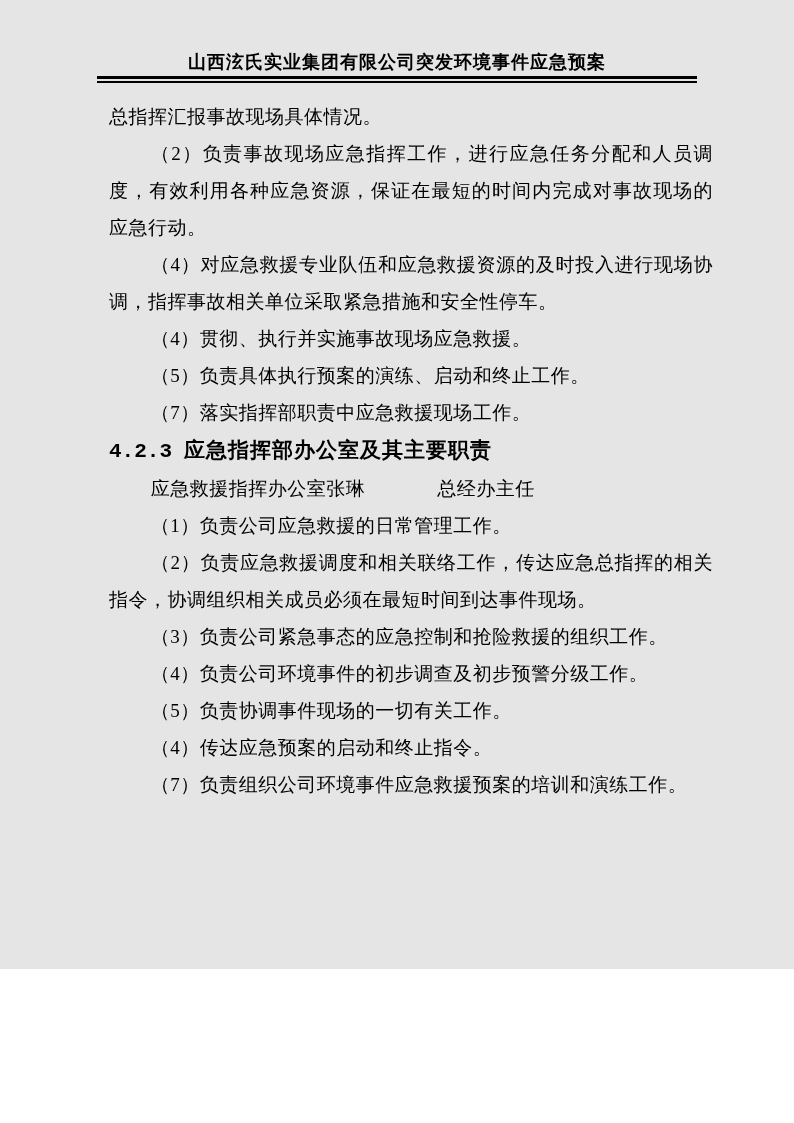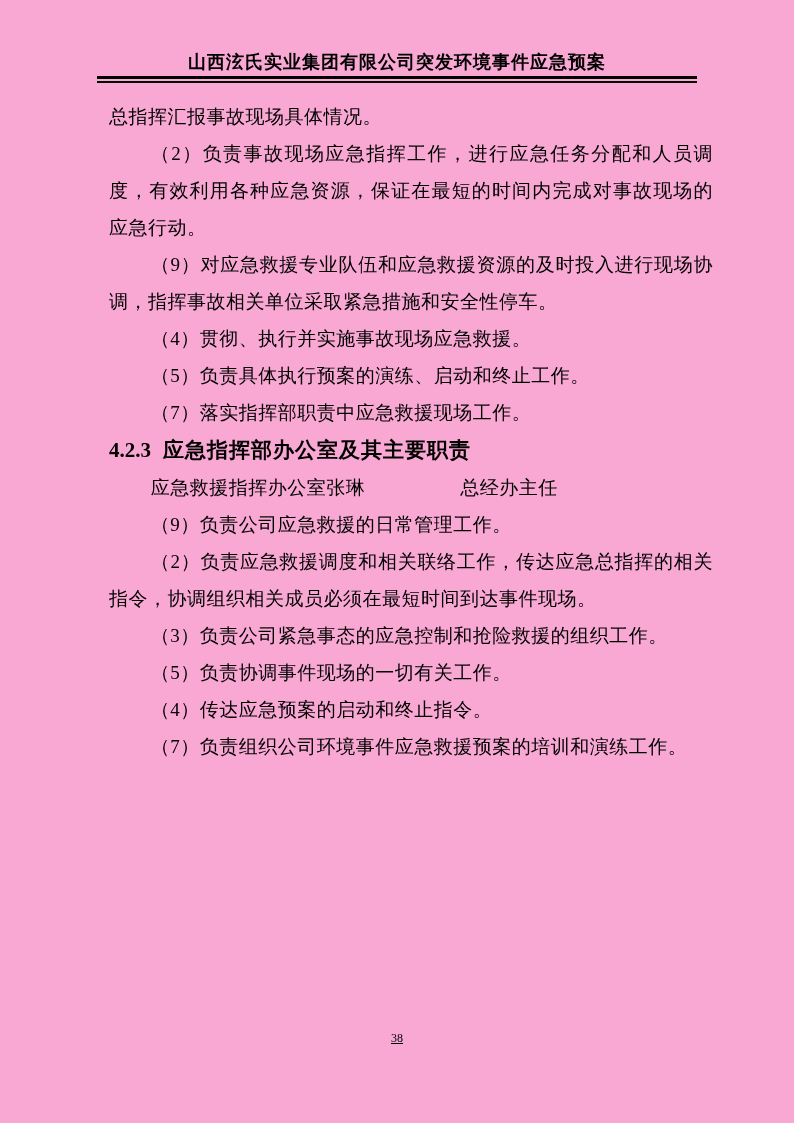--- a/index.html
+++ b/index.html
@@ -3,22 +3,22 @@
 <meta charset="utf-8">
 <style>
   html, body {
     margin: 0;
     padding: 0;
     background: #ffffff;
   }
   .page {
     position: relative;
     width: 794px;
-    height: 1123px;
-    background: #f9a8d4;
+    height: 969px;
+    background: #e5e5e5;
     color: #000000;
     overflow: hidden;
     font-family: "Liberation Serif", "DejaVu Serif", serif;
   }
   .page-header {
     position: absolute;
     top: 50px;
     left: 0;
     width: 100%;
     text-align: center;
@@ -55,37 +55,37 @@
   }
   .section-heading {
     font-weight: 700;
     font-size: 21px;
     line-height: 37px;
     text-align: left;
     letter-spacing: 0;
     white-space: nowrap;
   }
   .section-number {
-    font-family: Liberation Serif, serif;
+    font-family: Liberation Mono, monospace;
   }
   .section-title {
     font-family: "Liberation Sans", "DejaVu Sans", sans-serif;
     margin-left: 12px;
     letter-spacing: 1px;
     margin-top: 20px;
   }
   .office-row {
     text-indent: 2.2em;
     white-space: nowrap;
     text-align: left;
   }
   .office-person {
   }
   .office-role {
-    margin-left: 95px;
+    margin-left: 72px;
   }
   .page-number {
     position: absolute;
     top: 1031px;
     left: 0;
     width: 100%;
     text-align: center;
     font-size: 12px;
     font-family: "Liberation Serif", "DejaVu Serif", serif;
     text-decoration: underline;
@@ -99,43 +99,44 @@
   <div class="page-header">山西泫氏实业集团有限公司突发环境事件应急预案</div>
 
   <div class="header-rule"></div>
 
   <div class="content">
 
     <p>总指挥汇报事故现场具体情况。</p>
 
     <p class="indent">（2）负责事故现场应急指挥工作，进行应急任务分配和人员调度，有效利用各种应急资源，保证在最短的时间内完成对事故现场的应急行动。</p>
 
-    <p class="indent">（9）对应急救援专业队伍和应急救援资源的及时投入进行现场协调，指挥事故相关单位采取紧急措施和安全性停车。</p>
+    <p class="indent">（4）对应急救援专业队伍和应急救援资源的及时投入进行现场协调，指挥事故相关单位采取紧急措施和安全性停车。</p>
 
     <p class="indent">（4）贯彻、执行并实施事故现场应急救援。</p>
 
     <p class="indent">（5）负责具体执行预案的演练、启动和终止工作。</p>
 
 
     <p class="indent">（7）落实指挥部职责中应急救援现场工作。</p>
 
     <p class="section-heading">
       <span class="section-number">4.2.3</span><span class="section-title">应急指挥部办公室及其主要职责</span>
     </p>
 
     <p class="office-row">
       <span>应急救援指挥办公室</span><span class="office-person">张琳</span><span class="office-role">总经办主任</span>
     </p>
 
-    <p class="indent">（9）负责公司应急救援的日常管理工作。</p>
+    <p class="indent">（1）负责公司应急救援的日常管理工作。</p>
 
     <p class="indent">（2）负责应急救援调度和相关联络工作，传达应急总指挥的相关指令，协调组织相关成员必须在最短时间到达事件现场。</p>
 
     <p class="indent">（3）负责公司紧急事态的应急控制和抢险救援的组织工作。</p>
 
+    <p class="indent">（4）负责公司环境事件的初步调查及初步预警分级工作。</p>
 
     <p class="indent">（5）负责协调事件现场的一切有关工作。</p>
 
     <p class="indent">（4）传达应急预案的启动和终止指令。</p>
 
     <p class="indent">（7）负责组织公司环境事件应急救援预案的培训和演练工作。</p>
 
   </div>
 
   <div class="page-number">38</div>

